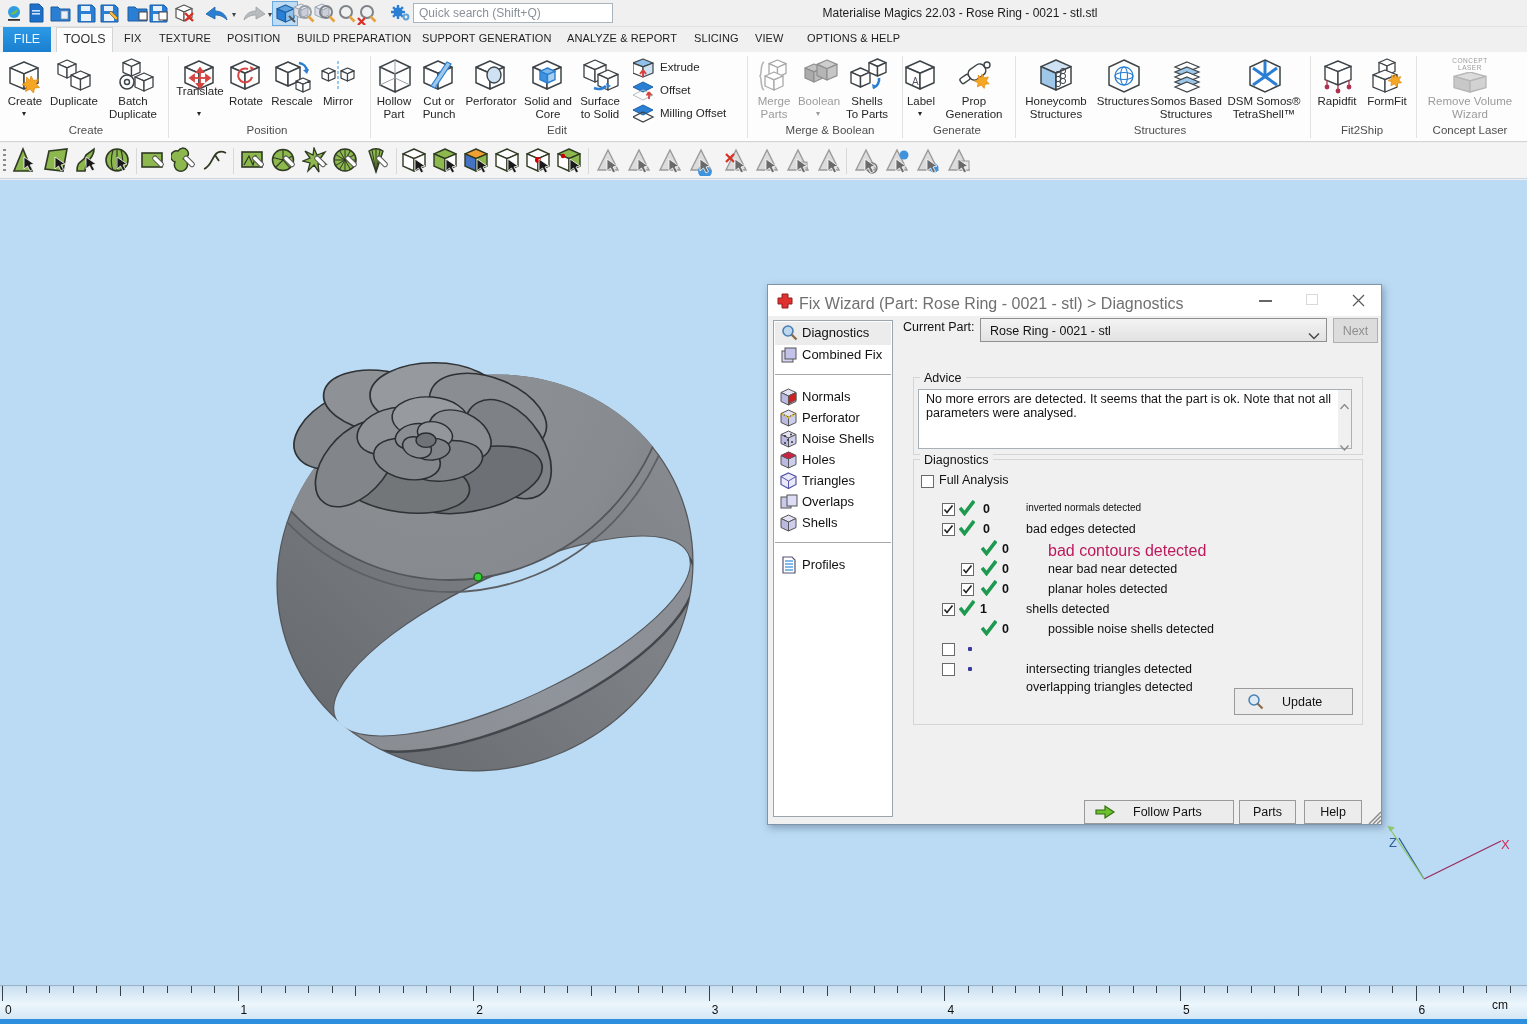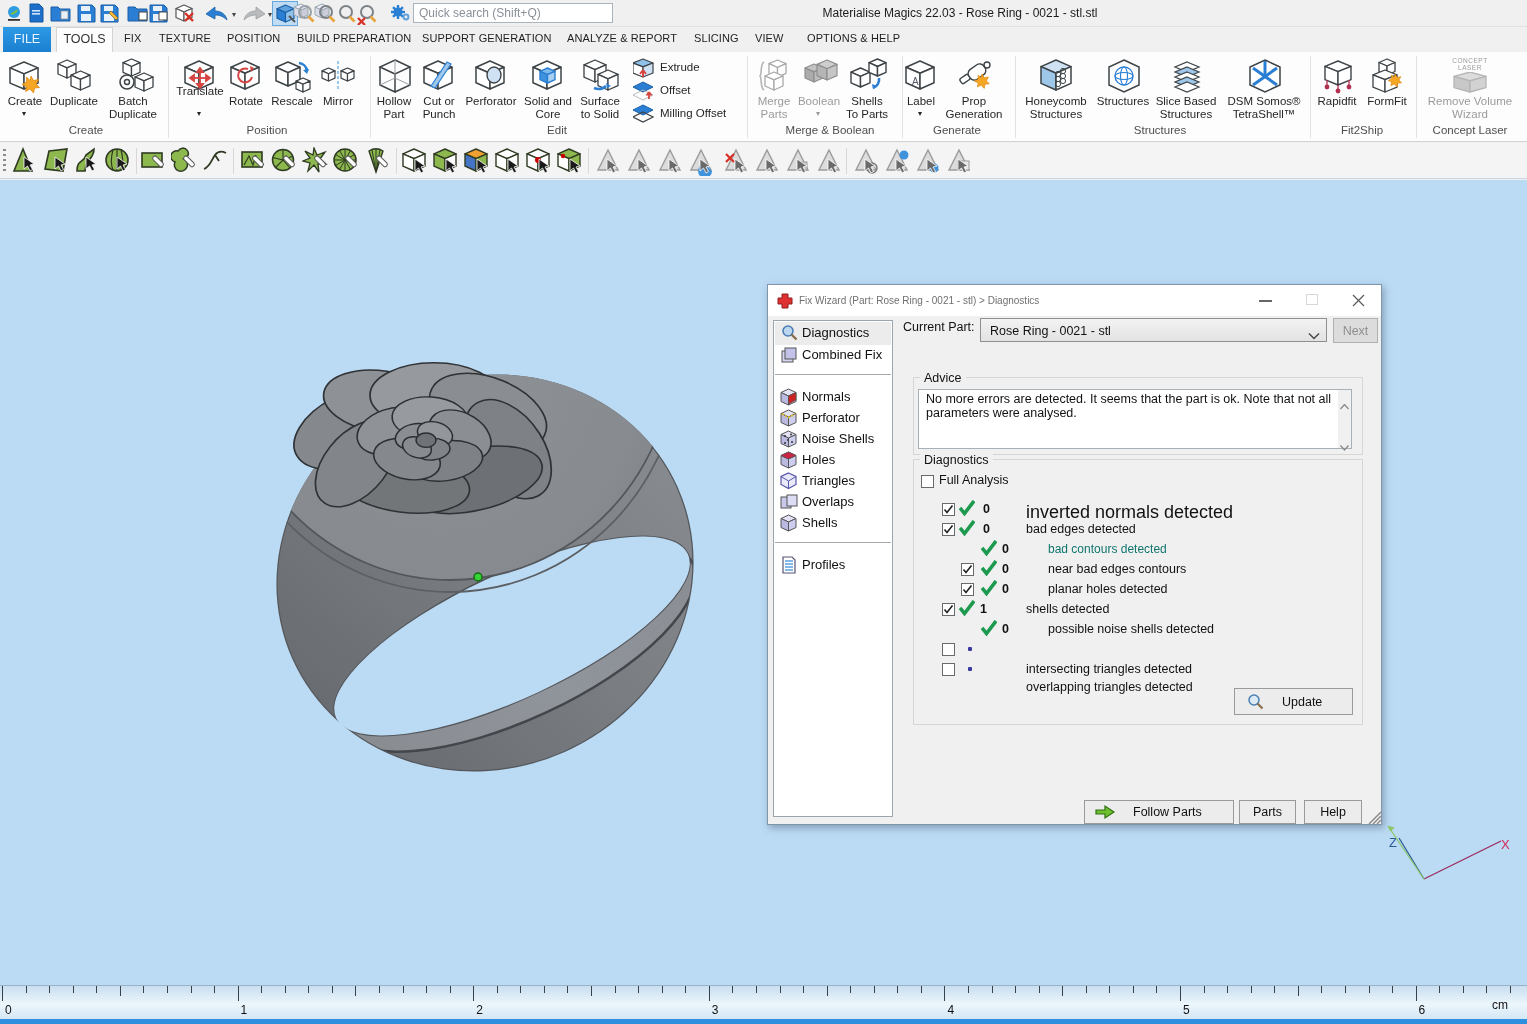--- a/index.html
+++ b/index.html
@@ -352,21 +352,21 @@
         <ellipse cx="19" cy="18" rx="3.5" ry="9" fill="none" stroke="#2a7fd4" stroke-width="1.1"></ellipse>
       </svg></div>
     <div class="rlabel" style="left:1053px;top:43px;width:140px;color:#262626">Structures</div>
     <div class="ricon" style="left:1168px;top:6px"><svg width="38" height="36" viewBox="0 0 38 36" style="">
         <path d="M19,4 L31,9 L19,14 L7,9 Z" fill="#fff" stroke="#3d4347" stroke-width="1.2"></path>
         <path d="M19,9 L31,14 L19,19 L7,14 Z" fill="#9ec7ea" stroke="#3d4347" stroke-width="1.2"></path>
         <path d="M19,14 L31,19 L19,24 L7,19 Z" fill="#fff" stroke="#3d4347" stroke-width="1.2"></path>
         <path d="M19,19 L31,24 L19,29 L7,24 Z" fill="#9ec7ea" stroke="#3d4347" stroke-width="1.2"></path>
         <path d="M19,24 L31,29 L19,34 L7,29 Z" fill="#fff" stroke="#3d4347" stroke-width="1.2"></path>
       </svg></div>
-    <div class="rlabel" style="left:1116px;top:43px;width:140px;color:#262626">Slice Based</div>
+    <div class="rlabel" style="left:1116px;top:43px;width:140px;color:#262626">Somos Based</div>
     <div class="rlabel" style="left:1116px;top:56px;width:140px;color:#262626">Structures</div>
     <div class="ricon" style="left:1246px;top:6px"><svg width="38" height="36" viewBox="0 0 38 36" style="">
         <path d="M19,2 L34,9 V27 L19,34 L4,27 V9 Z" fill="#fff" stroke="#3d4347" stroke-width="1.5"></path>
         <g stroke="#2a7fd4" stroke-width="3">
           <line x1="7" y1="10" x2="31" y2="27"></line>
           <line x1="31" y1="10" x2="7" y2="27"></line>
           <line x1="19" y1="3" x2="19" y2="18"></line>
         </g>
       </svg></div>
     <div class="rlabel" style="left:1194px;top:43px;width:140px;color:#262626">DSM Somos®</div>
@@ -820,21 +820,21 @@
     <div class="tick" style="left:1486.3px;height:7px"></div>
     <div class="tick" style="left:1509.8px;height:7px"></div>
     <div class="a" style="left:1492px;top:12px;font-size:12px;color:#111">cm</div>
   </div>
 <div id="bluestrip" class="a"></div>
 <div class="a" style="left:767px;top:284px;width:615px;height:541px;background:#f0f0f0;border:1px solid #8195a8;box-shadow:2px 3px 7px rgba(80,100,130,0.5)"></div>
 <div class="a" style="left:768px;top:285px;width:613px;height:31px;background:#fff"></div>
 <div class="a" style="left:777px;top:293px"><svg width="16" height="16" viewBox="0 0 16 16" style="">
       <path d="M5,1 h6 v4 h4 v6 h-4 v4 h-6 v-4 h-4 v-6 h4 z" fill="#e03131" stroke="#941f1f" stroke-width="1"></path>
     </svg></div>
-<div class="a" style="left:799px;top:295px;font-size:10px;color:#707070">Fix Wizard (Part: Rose Ring - 0021 - stl) &gt; Diagnostics</div>
+<div class="a" style="left:799px;top:295px;font-size:16px;color:#707070">Fix Wizard (Part: Rose Ring - 0021 - stl) &gt; Diagnostics</div>
 <div class="a" style="left:1259px;top:300px;width:13px;height:1.5px;background:#666"></div>
 <div class="a" style="left:1306px;top:294px;width:12px;height:11px;border:1px solid #d9d9d9"></div>
 <div class="a" style="left:1352px;top:293px"><svg width="13" height="13" viewBox="0 0 13 13" style="">
       <path d="M1,1 L12,12 M12,1 L1,12" stroke="#5a5a5a" stroke-width="1.2"></path>
     </svg></div>
 <div class="a" style="left:773px;top:320px;width:120px;height:497px;background:#fff;border:1px solid #9aa5ae"></div>
 <div class="a" style="left:775px;top:322px;width:116px;height:23px;background:#ececec"></div>
 <div class="a" style="left:780px;top:324px"><svg width="18" height="18" viewBox="0 0 18 18" style="">
       <circle cx="8" cy="7" r="5" fill="#bcd7ee" stroke="#4a7fb5" stroke-width="1.6"></circle>
       <path d="M11.5,10.5 l5,5" stroke="#8a6d4a" stroke-width="2.4"></path>
@@ -933,44 +933,44 @@
     </svg></div>
 <div class="a" style="left:939px;top:473px;font-size:12.5px;color:#111">Full Analysis</div>
 <div class="a" style="left:942px;top:502px"><svg width="13" height="13" viewBox="0 0 13 13" style="">
       <rect x="0.5" y="0.5" width="12" height="12" fill="#fff" stroke="#6a6a6a"></rect>
       <path d="M2.5,6.5 L5,9.5 L10.5,2.5" stroke="#222" stroke-width="1.6" fill="none"></path>
     </svg></div>
 <div class="a" style="left:959px;top:500px"><svg width="16" height="16" viewBox="0 0 16 16" style="">
       <path d="M1,8 L5.5,13.5 L15,1" stroke="#1e9a50" stroke-width="3.6" fill="none"></path>
     </svg></div>
 <div class="a" style="left:983px;top:502px;font-size:12.5px;font-weight:bold;color:#111">0</div>
-<div class="a" style="left:1026px;top:502px;font-size:18px;color:#111">inverted normals detected</div>
+<div class="a" style="left:1026px;top:502px;font-size:10px;color:#111">inverted normals detected</div>
 <div class="a" style="left:942px;top:522px"><svg width="13" height="13" viewBox="0 0 13 13" style="">
       <rect x="0.5" y="0.5" width="12" height="12" fill="#fff" stroke="#6a6a6a"></rect>
       <path d="M2.5,6.5 L5,9.5 L10.5,2.5" stroke="#222" stroke-width="1.6" fill="none"></path>
     </svg></div>
 <div class="a" style="left:959px;top:520px"><svg width="16" height="16" viewBox="0 0 16 16" style="">
       <path d="M1,8 L5.5,13.5 L15,1" stroke="#1e9a50" stroke-width="3.6" fill="none"></path>
     </svg></div>
 <div class="a" style="left:983px;top:522px;font-size:12.5px;font-weight:bold;color:#111">0</div>
 <div class="a" style="left:1026px;top:522px;font-size:12.5px;color:#111">bad edges detected</div>
 <div class="a" style="left:981px;top:540px"><svg width="16" height="16" viewBox="0 0 16 16" style="">
       <path d="M1,8 L5.5,13.5 L15,1" stroke="#1e9a50" stroke-width="3.6" fill="none"></path>
     </svg></div>
 <div class="a" style="left:1002px;top:542px;font-size:12.5px;font-weight:bold;color:#111">0</div>
-<div class="a" style="left:1048px;top:542px;font-size:12px;color:#0f766e">bad contours detected</div>
+<div class="a" style="left:1048px;top:542px;font-size:16px;color:#be185d">bad contours detected</div>
 <div class="a" style="left:961px;top:562px"><svg width="13" height="13" viewBox="0 0 13 13" style="">
       <rect x="0.5" y="0.5" width="12" height="12" fill="#fff" stroke="#6a6a6a"></rect>
       <path d="M2.5,6.5 L5,9.5 L10.5,2.5" stroke="#222" stroke-width="1.6" fill="none"></path>
     </svg></div>
 <div class="a" style="left:981px;top:560px"><svg width="16" height="16" viewBox="0 0 16 16" style="">
       <path d="M1,8 L5.5,13.5 L15,1" stroke="#1e9a50" stroke-width="3.6" fill="none"></path>
     </svg></div>
 <div class="a" style="left:1002px;top:562px;font-size:12.5px;font-weight:bold;color:#111">0</div>
-<div class="a" style="left:1048px;top:562px;font-size:12.5px;color:#111">near bad edges contours</div>
+<div class="a" style="left:1048px;top:562px;font-size:12.5px;color:#111">near bad near detected</div>
 <div class="a" style="left:961px;top:582px"><svg width="13" height="13" viewBox="0 0 13 13" style="">
       <rect x="0.5" y="0.5" width="12" height="12" fill="#fff" stroke="#6a6a6a"></rect>
       <path d="M2.5,6.5 L5,9.5 L10.5,2.5" stroke="#222" stroke-width="1.6" fill="none"></path>
     </svg></div>
 <div class="a" style="left:981px;top:580px"><svg width="16" height="16" viewBox="0 0 16 16" style="">
       <path d="M1,8 L5.5,13.5 L15,1" stroke="#1e9a50" stroke-width="3.6" fill="none"></path>
     </svg></div>
 <div class="a" style="left:1002px;top:582px;font-size:12.5px;font-weight:bold;color:#111">0</div>
 <div class="a" style="left:1048px;top:582px;font-size:12.5px;color:#111">planar holes detected</div>
 <div class="a" style="left:942px;top:602px"><svg width="13" height="13" viewBox="0 0 13 13" style="">

